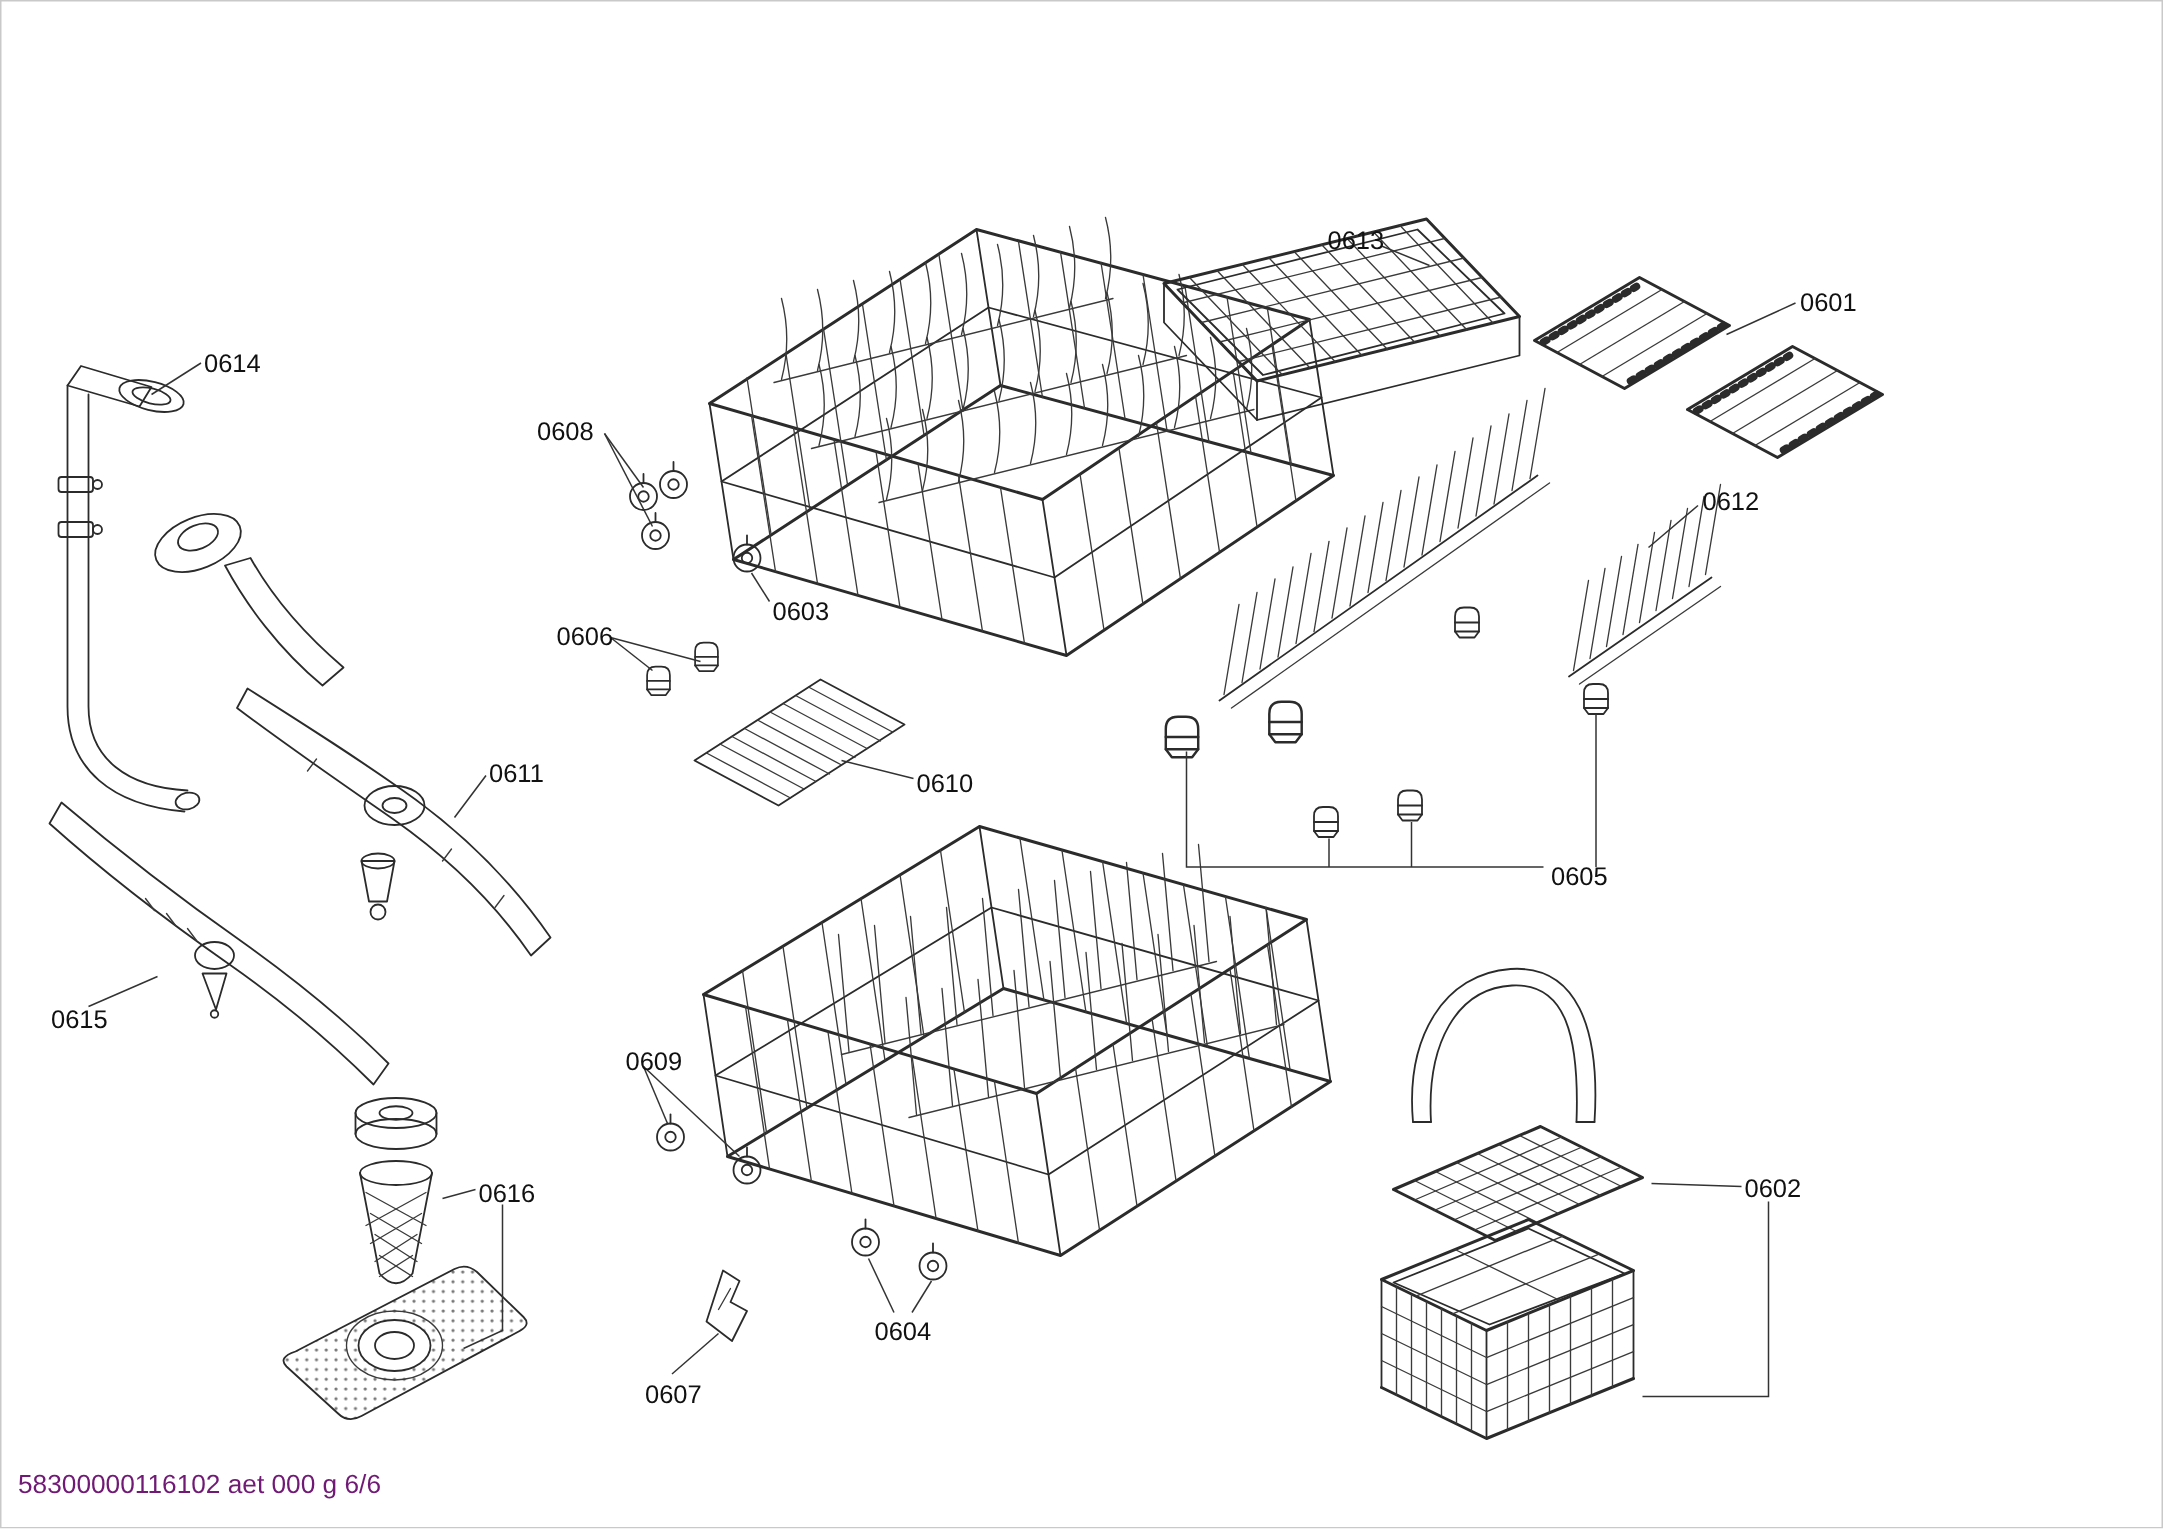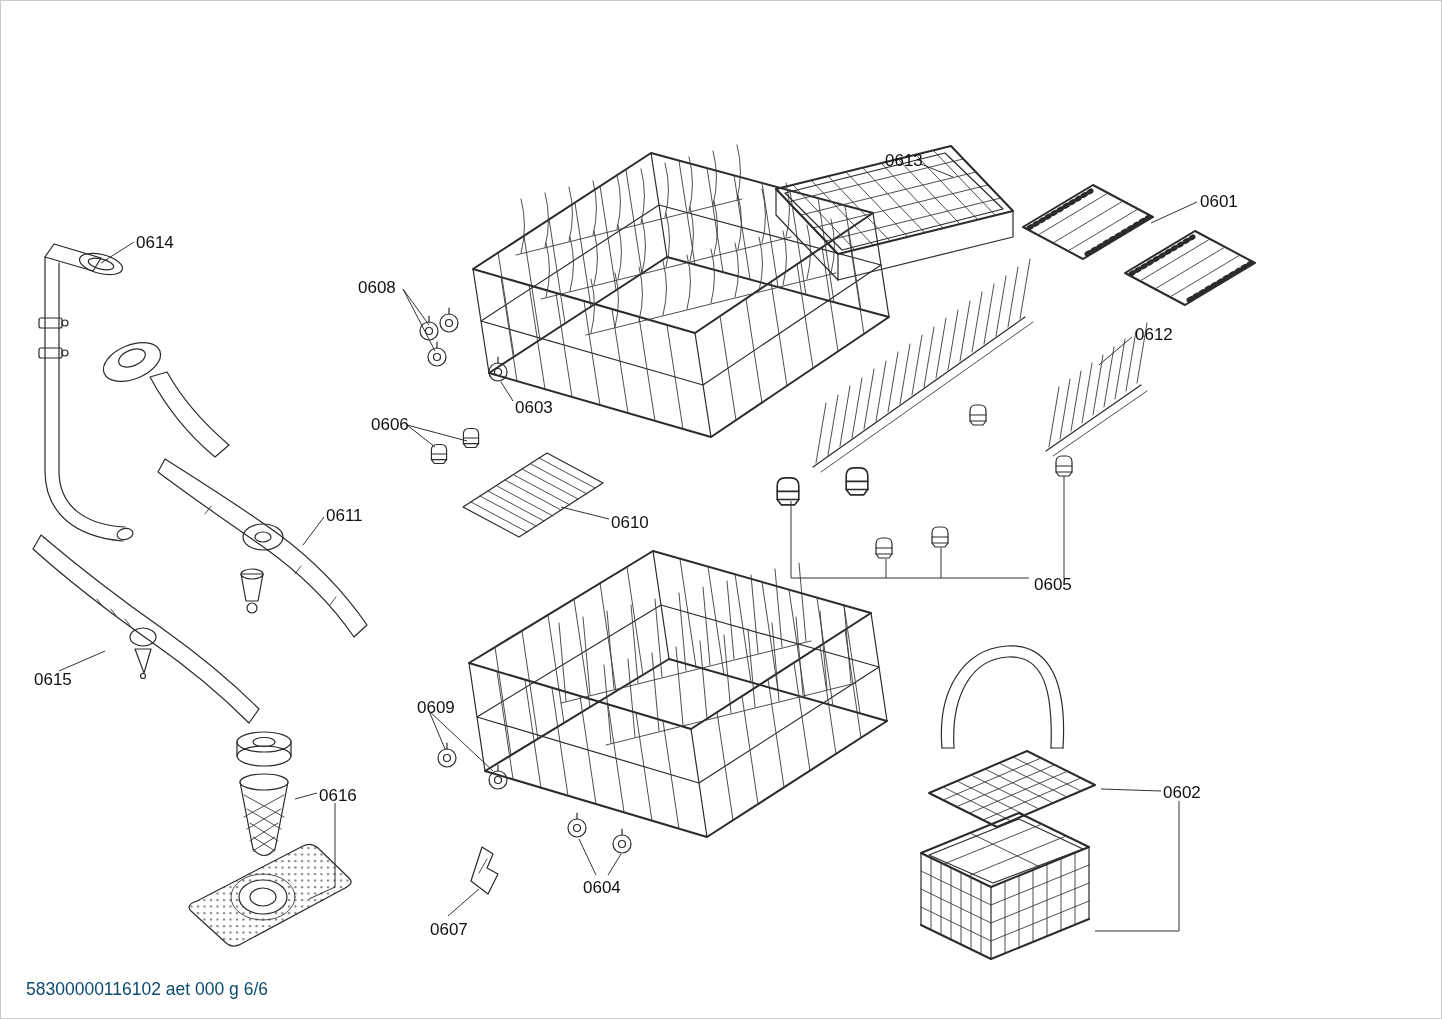--- a/index.html
+++ b/index.html
@@ -5,21 +5,21 @@
   html,body{margin:0;padding:0;background:#fff}
   .page{position:relative;width:1442px;height:1019px;background:#fff;border:1px solid #c9c9c9;
         box-sizing:border-box;font-family:"Liberation Sans",sans-serif;overflow:hidden}
   .page svg{position:absolute;left:0;top:0}
   .ln{fill:none;stroke:#2b2b2b;stroke-width:1.2;stroke-linecap:round;stroke-linejoin:round}
   .ln2{fill:none;stroke:#2b2b2b;stroke-width:2;stroke-linecap:round;stroke-linejoin:round}
   .thin{fill:none;stroke:#3a3a3a;stroke-width:.9;stroke-linecap:round}
   .lead{fill:none;stroke:#333;stroke-width:1}
   .ser{fill:none;stroke:#2b2b2b;stroke-width:5;stroke-dasharray:2.5 4.5}
   .lbl{font-size:17px;fill:#111;font-family:"Liberation Sans",sans-serif}
-  .footer{position:absolute;left:25px;top:978px;font-size:17.5px;color:#0c4a6e}
+  .footer{position:absolute;left:11px;top:978px;font-size:17.5px;color:#701a75}
 </style>
 </head>
 <body>
 
 <div class="page">
 
 <svg width="1442" height="1019" viewBox="0 0 1442 1019">
   <defs>
     <line id="vup" x1="0" y1="0" x2="16" y2="104"></line>
     <line id="vlo" x1="0" y1="0" x2="16" y2="108"></line>

